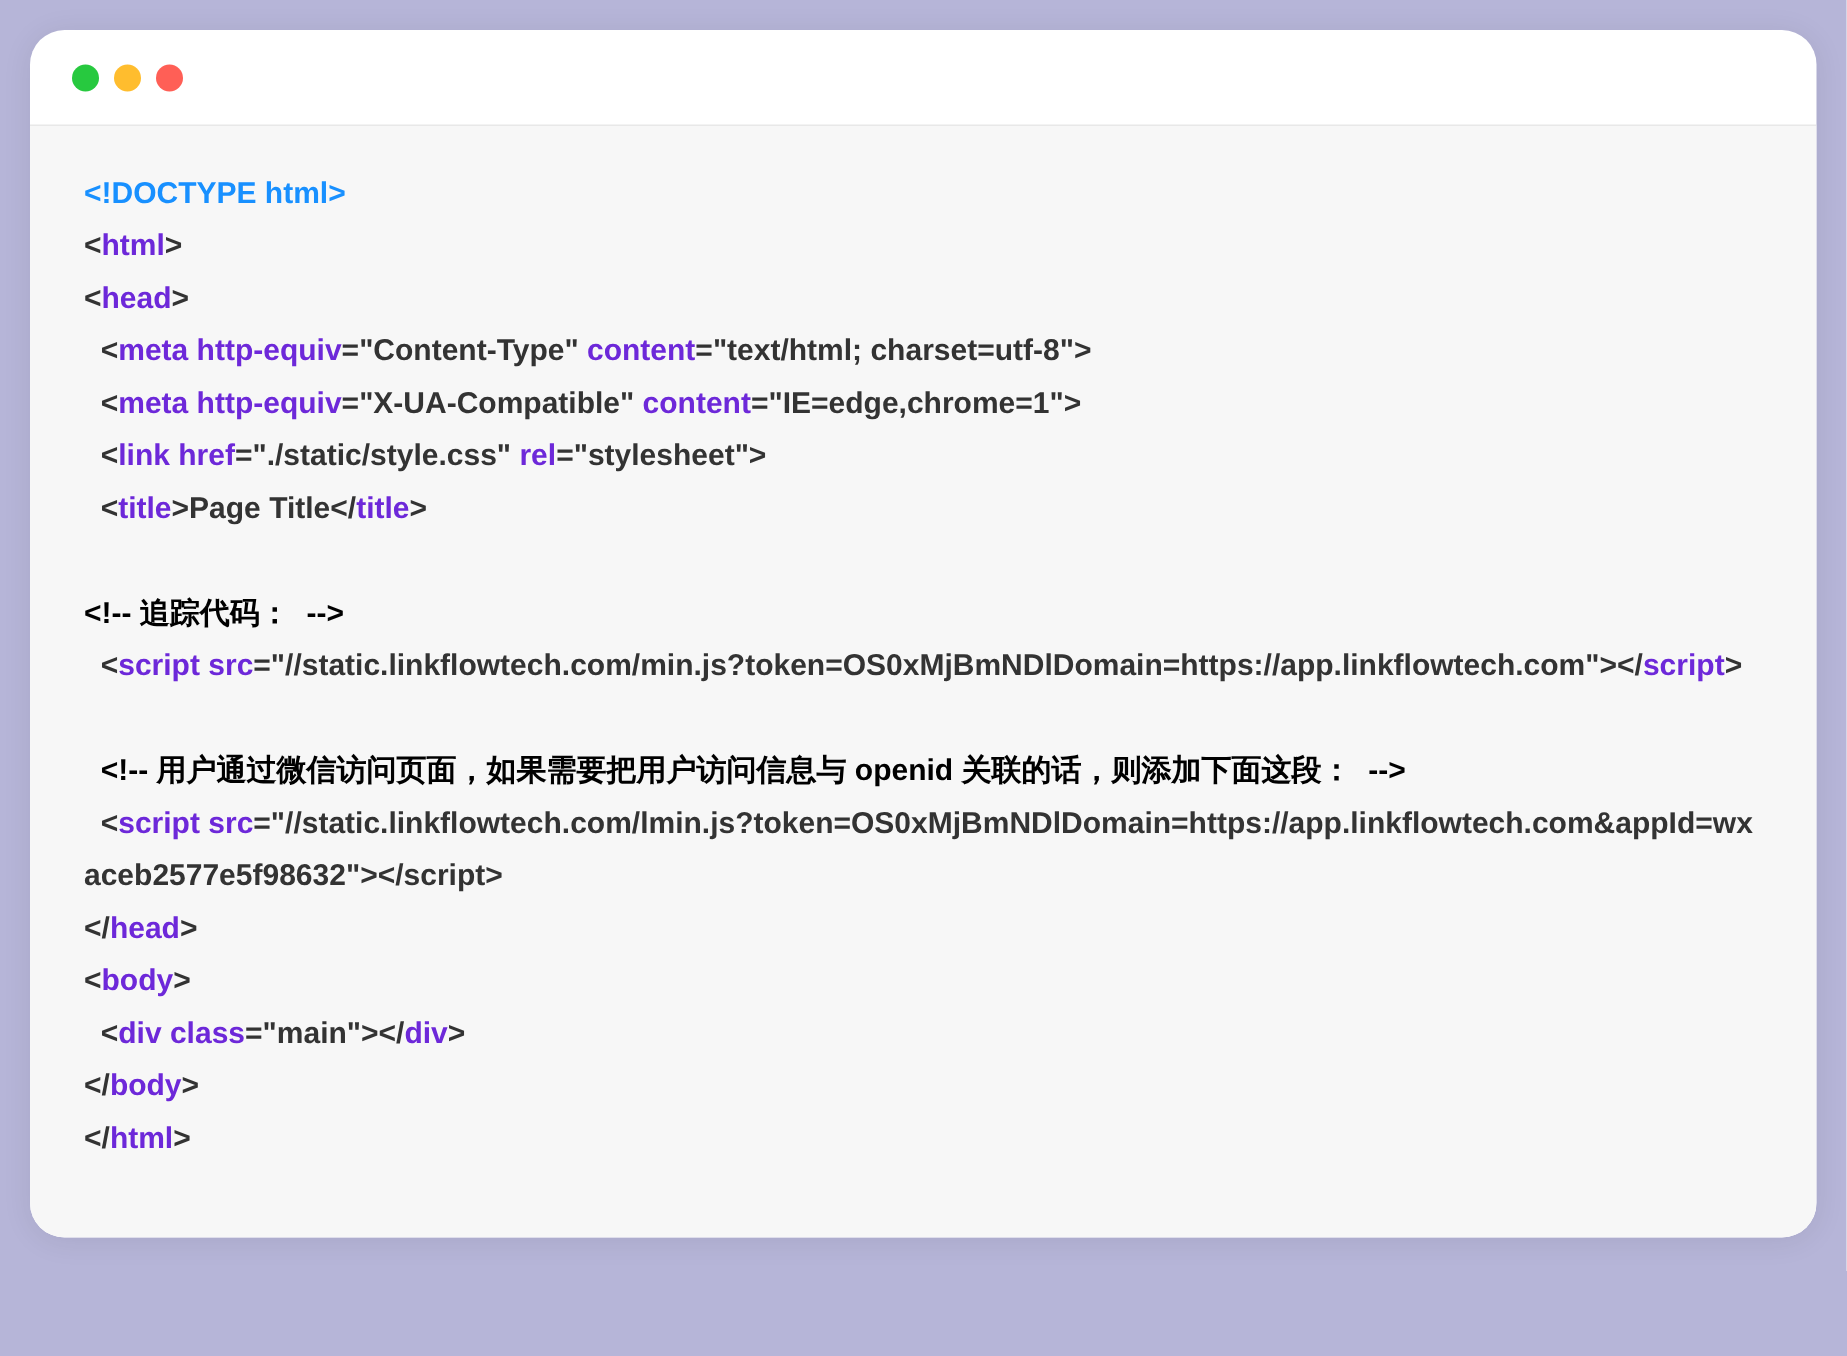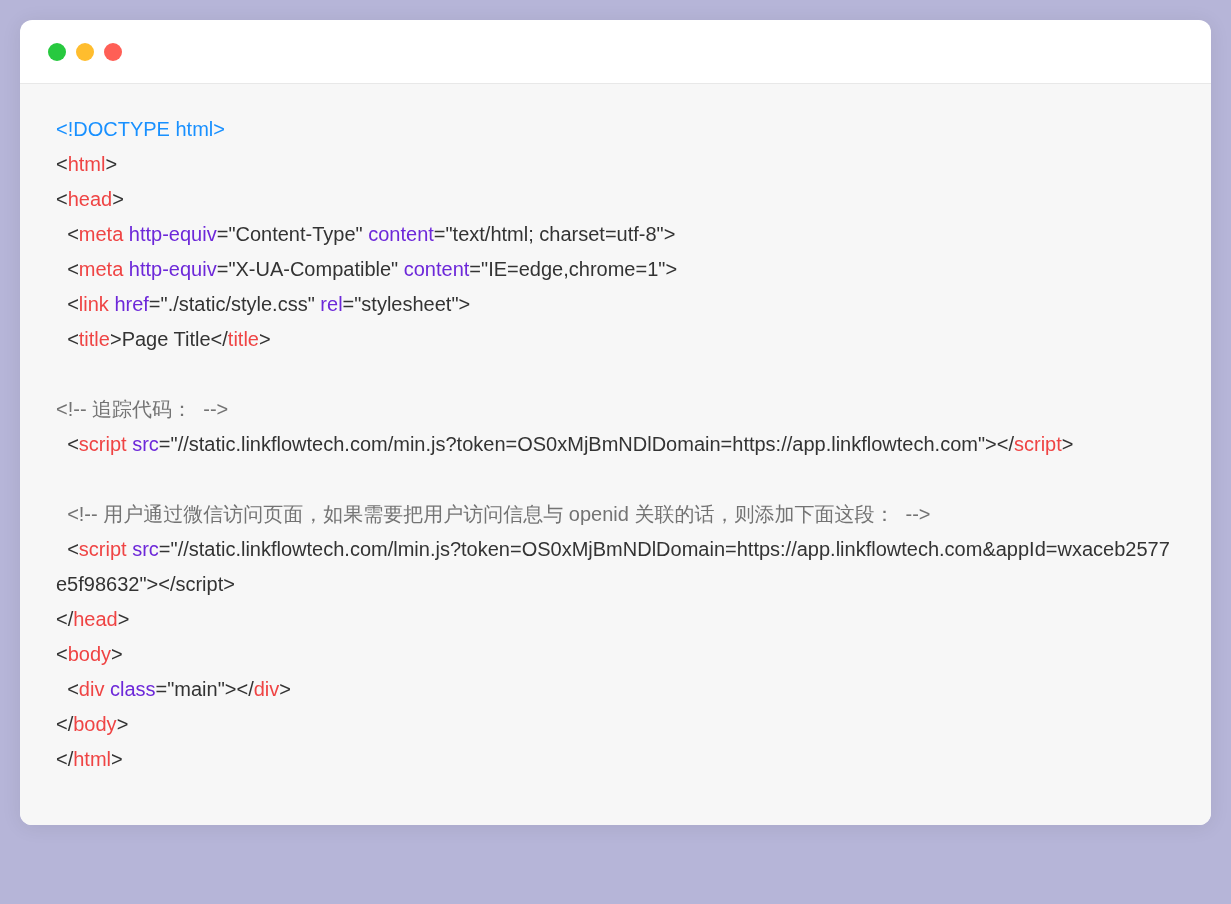--- a/index.html
+++ b/index.html
@@ -7,25 +7,26 @@
   padding: 0;
   box-sizing: border-box;
 }
 body {
   background: #b6b5d8;
   padding: 20px;
   font-family: -apple-system, BlinkMacSystemFont, "Segoe UI", Helvetica, Arial, sans-serif;
 }
 .window {
   background: #fff;
-  border-radius: 12px;
+  border-radius: 23px;
   overflow: hidden;
   box-shadow: 0 2px 20px rgba(0,0,0,0.08);
   max-width: 1191px;
   margin: 0 auto;
+  font-weight: bold;
 }
 .titlebar {
   height: 64px;
   display: flex;
   align-items: center;
   padding-left: 28px;
   border-bottom: 1px solid #e8e8e8;
 }
 .dots {
   display: flex;
@@ -43,25 +44,25 @@
   background: #f7f7f7;
   padding: 28px 36px 48px 36px;
   font-family: "Helvetica Neue", Helvetica, Arial, sans-serif;
   font-size: 20px;
   line-height: 1.75;
   color: #333;
   white-space: pre-wrap;
   word-break: break-all;
 }
 .doctype { color: #1890ff; }
-.tag { color: #ef4444; }
+.tag { color: #6d28d9; }
 .punct { color: #333; }
 .attr-name { color: #6d28d9; }
 .attr-value { color: #333; }
-.comment { color: #737373; }
+.comment { color: #000000; }
 .blank-line { height: 1.75em; }
 </style>
 </head>
 <body>
 
 <div class="window">
   <div class="titlebar">
     <div class="dots">
       <div class="dot dot-red"></div>
       <div class="dot dot-yellow"></div>

